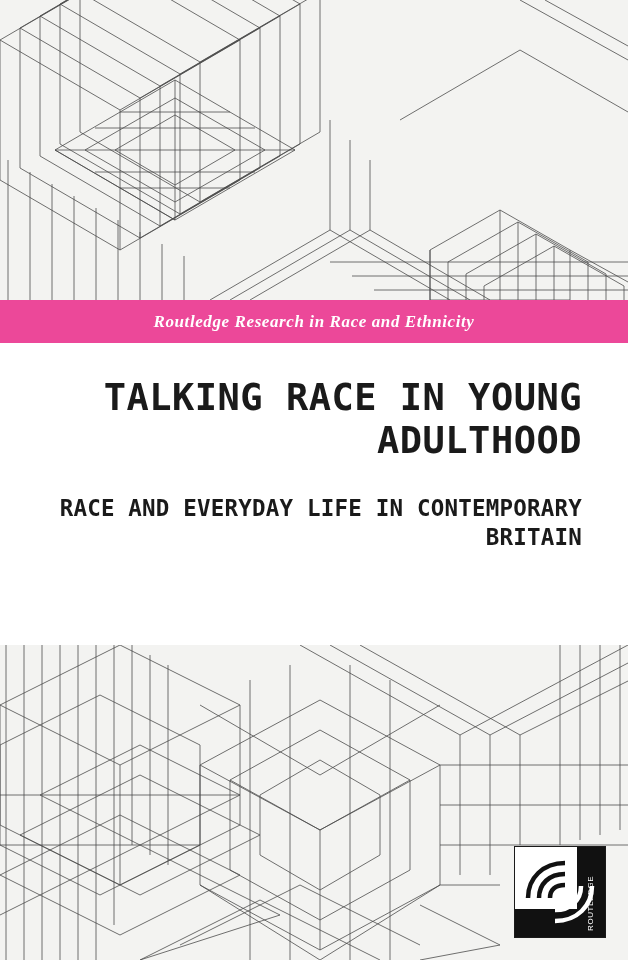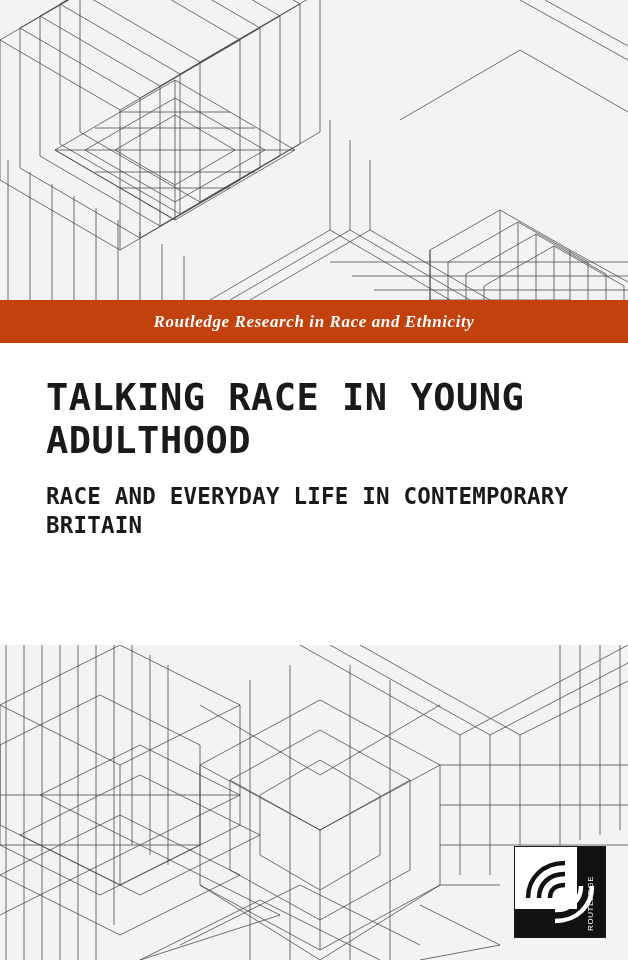--- a/index.html
+++ b/index.html
@@ -37,21 +37,21 @@
   }
   .art-top svg, .art-bottom svg { display: block; }
 
   
   .series-band {
     position: absolute;
     left: 0;
     top: 300px;
     width: 628px;
     height: 43px;
-    background: #c2410c;
+    background: #ec4899;
     display: flex;
     align-items: center;
     justify-content: center;
   }
   .series-band .series-text {
     color: #ffffff;
     font-family: "Liberation Serif", serif;
     font-style: italic;
     font-weight: 700;
     font-size: 17px;
@@ -62,39 +62,39 @@
   
   .text-zone {
     position: absolute;
     left: 0;
     top: 343px;
     width: 628px;
     height: 302px;
     background: #ffffff;
     box-sizing: border-box;
     padding: 34px 46px 0 46px;
-    text-align: left;
+    text-align: right;
   }
   .title {
     font-family: "DejaVu Sans Mono", monospace;
     font-weight: 700;
     font-size: 37px;
     line-height: 1.16;
     color: #1a1a1a;
     letter-spacing: 0.5px;
     margin: 0;
   }
   .subtitle {
     font-family: "DejaVu Sans Mono", monospace;
     font-weight: 700;
     font-size: 22.5px;
     line-height: 1.28;
     color: #1a1a1a;
     letter-spacing: 0.2px;
-    margin: 19px 0 0 0;
+    margin: 31px 0 0 0;
   }
   .author {
     font-family: "Liberation Serif", serif;
     font-size: 23px;
     color: #1d1d1d;
     letter-spacing: 1.4px;
     margin: 66px 0 0 0;
   }
 
   

